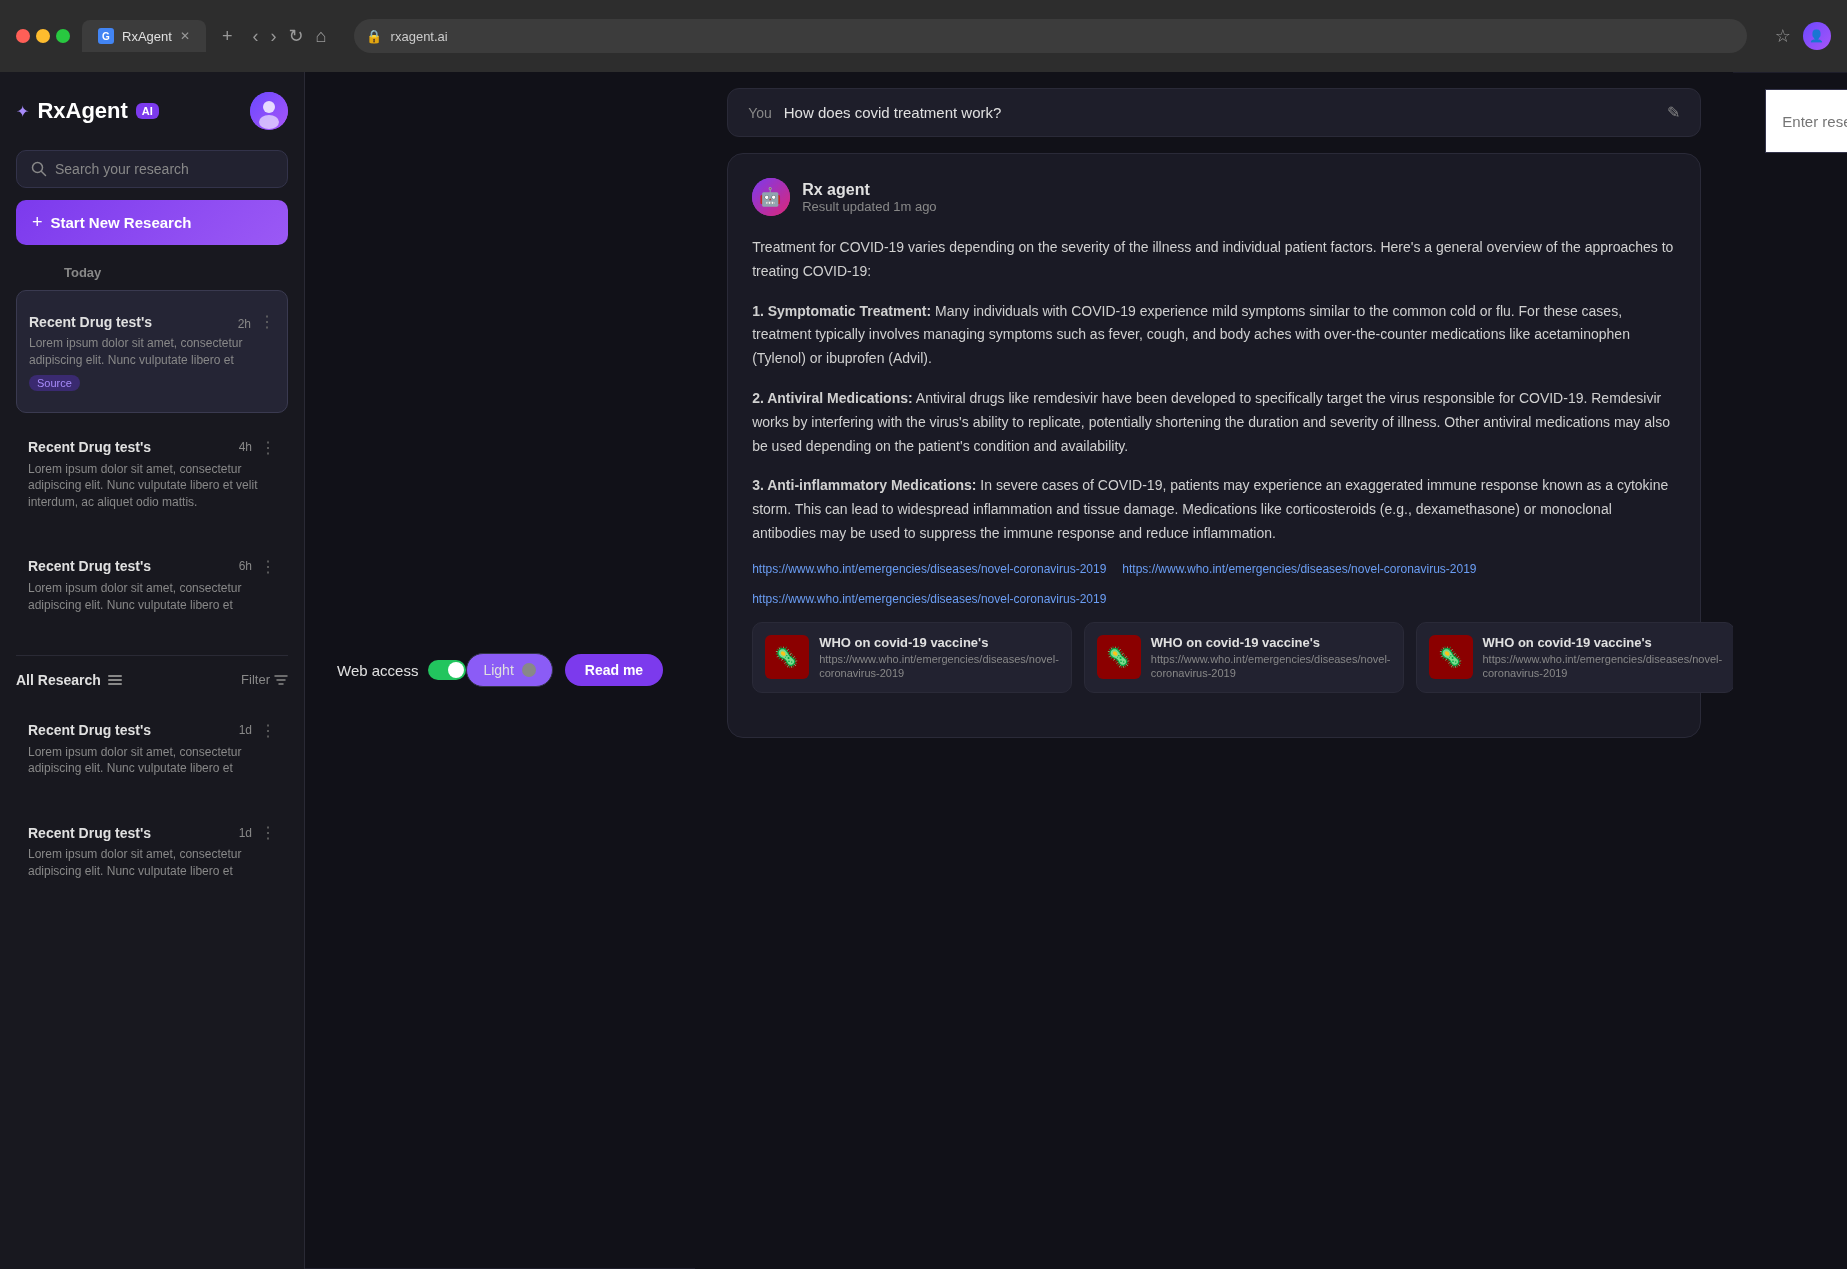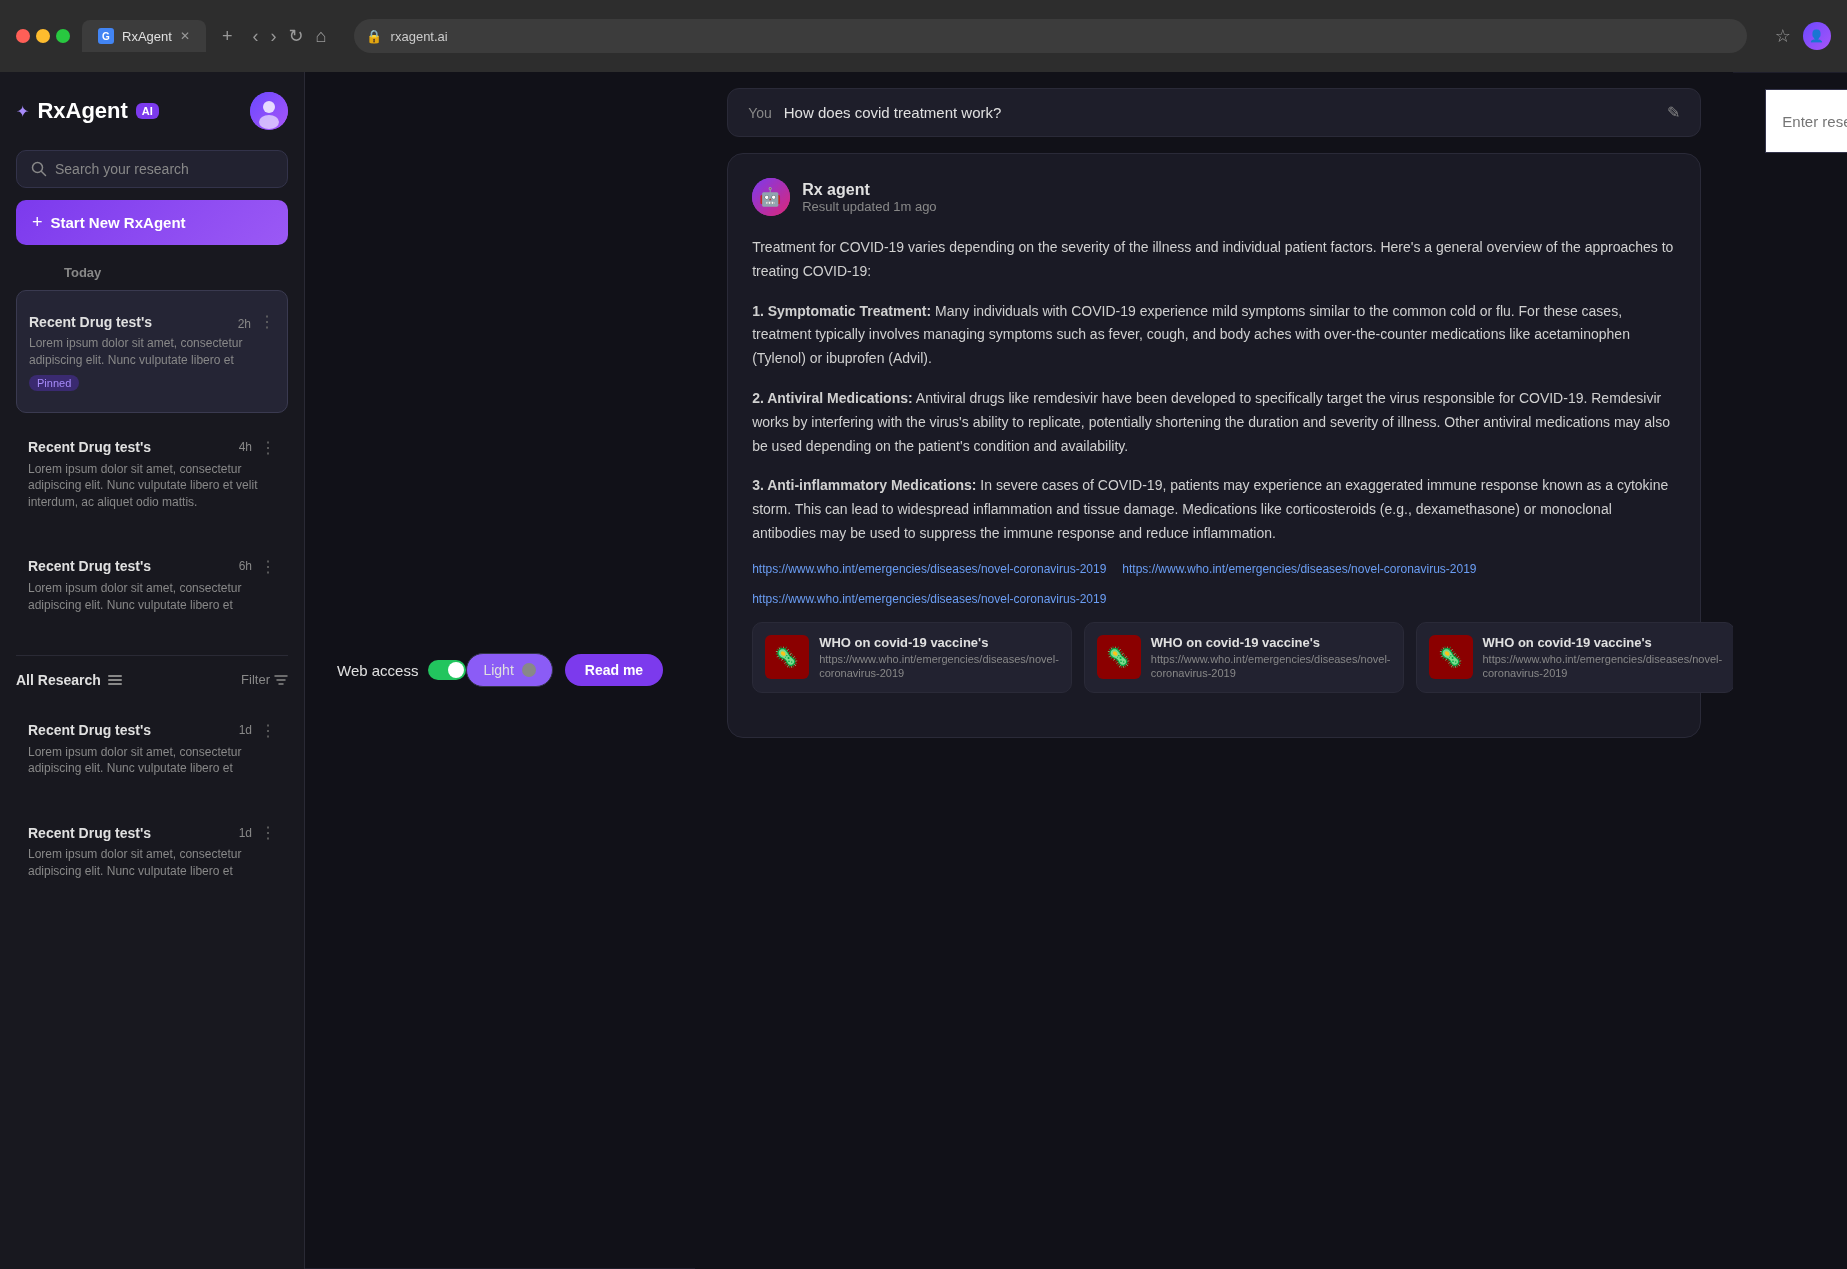--- a/index.html
+++ b/index.html
@@ -662,35 +662,35 @@
     <div class="search-box">
       <svg class="search-icon-svg" width="16" height="16" viewBox="0 0 16 16" fill="none">
         <circle cx="6.5" cy="6.5" r="5" stroke="#888" stroke-width="1.5"></circle>
         <line x1="10.5" y1="10.5" x2="14.5" y2="14.5" stroke="#888" stroke-width="1.5" stroke-linecap="round"></line>
       </svg>
       <span class="search-placeholder">Search your research</span>
     </div>
 
     <button class="new-research-btn">
       <span class="plus-icon">+</span>
-      <span>Start New RxAgent</span>
+      <span>Start New Research</span>
     </button>
 
     <div class="section-label">Today</div>
 
     <div class="research-item active">
       <div class="research-item-header">
         <span class="research-item-title">Recent Drug test's</span>
         <div style="display:flex;align-items:flex-end;gap:8px;">
           <span class="research-item-time">2h</span>
           <span class="research-item-more">⋮</span>
         </div>
       </div>
       <div class="research-item-desc">Lorem ipsum dolor sit amet, consectetur adipiscing elit. Nunc vulputate libero et</div>
-      <span class="pinned-badge">Pinned</span>
+      <span class="pinned-badge">Source</span>
     </div>
 
     <div class="research-item">
       <div class="research-item-header">
         <span class="research-item-title">Recent Drug test's</span>
         <div style="display:flex;align-items:center;gap:8px;">
           <span class="research-item-time">4h</span>
           <span class="research-item-more">⋮</span>
         </div>
       </div>

